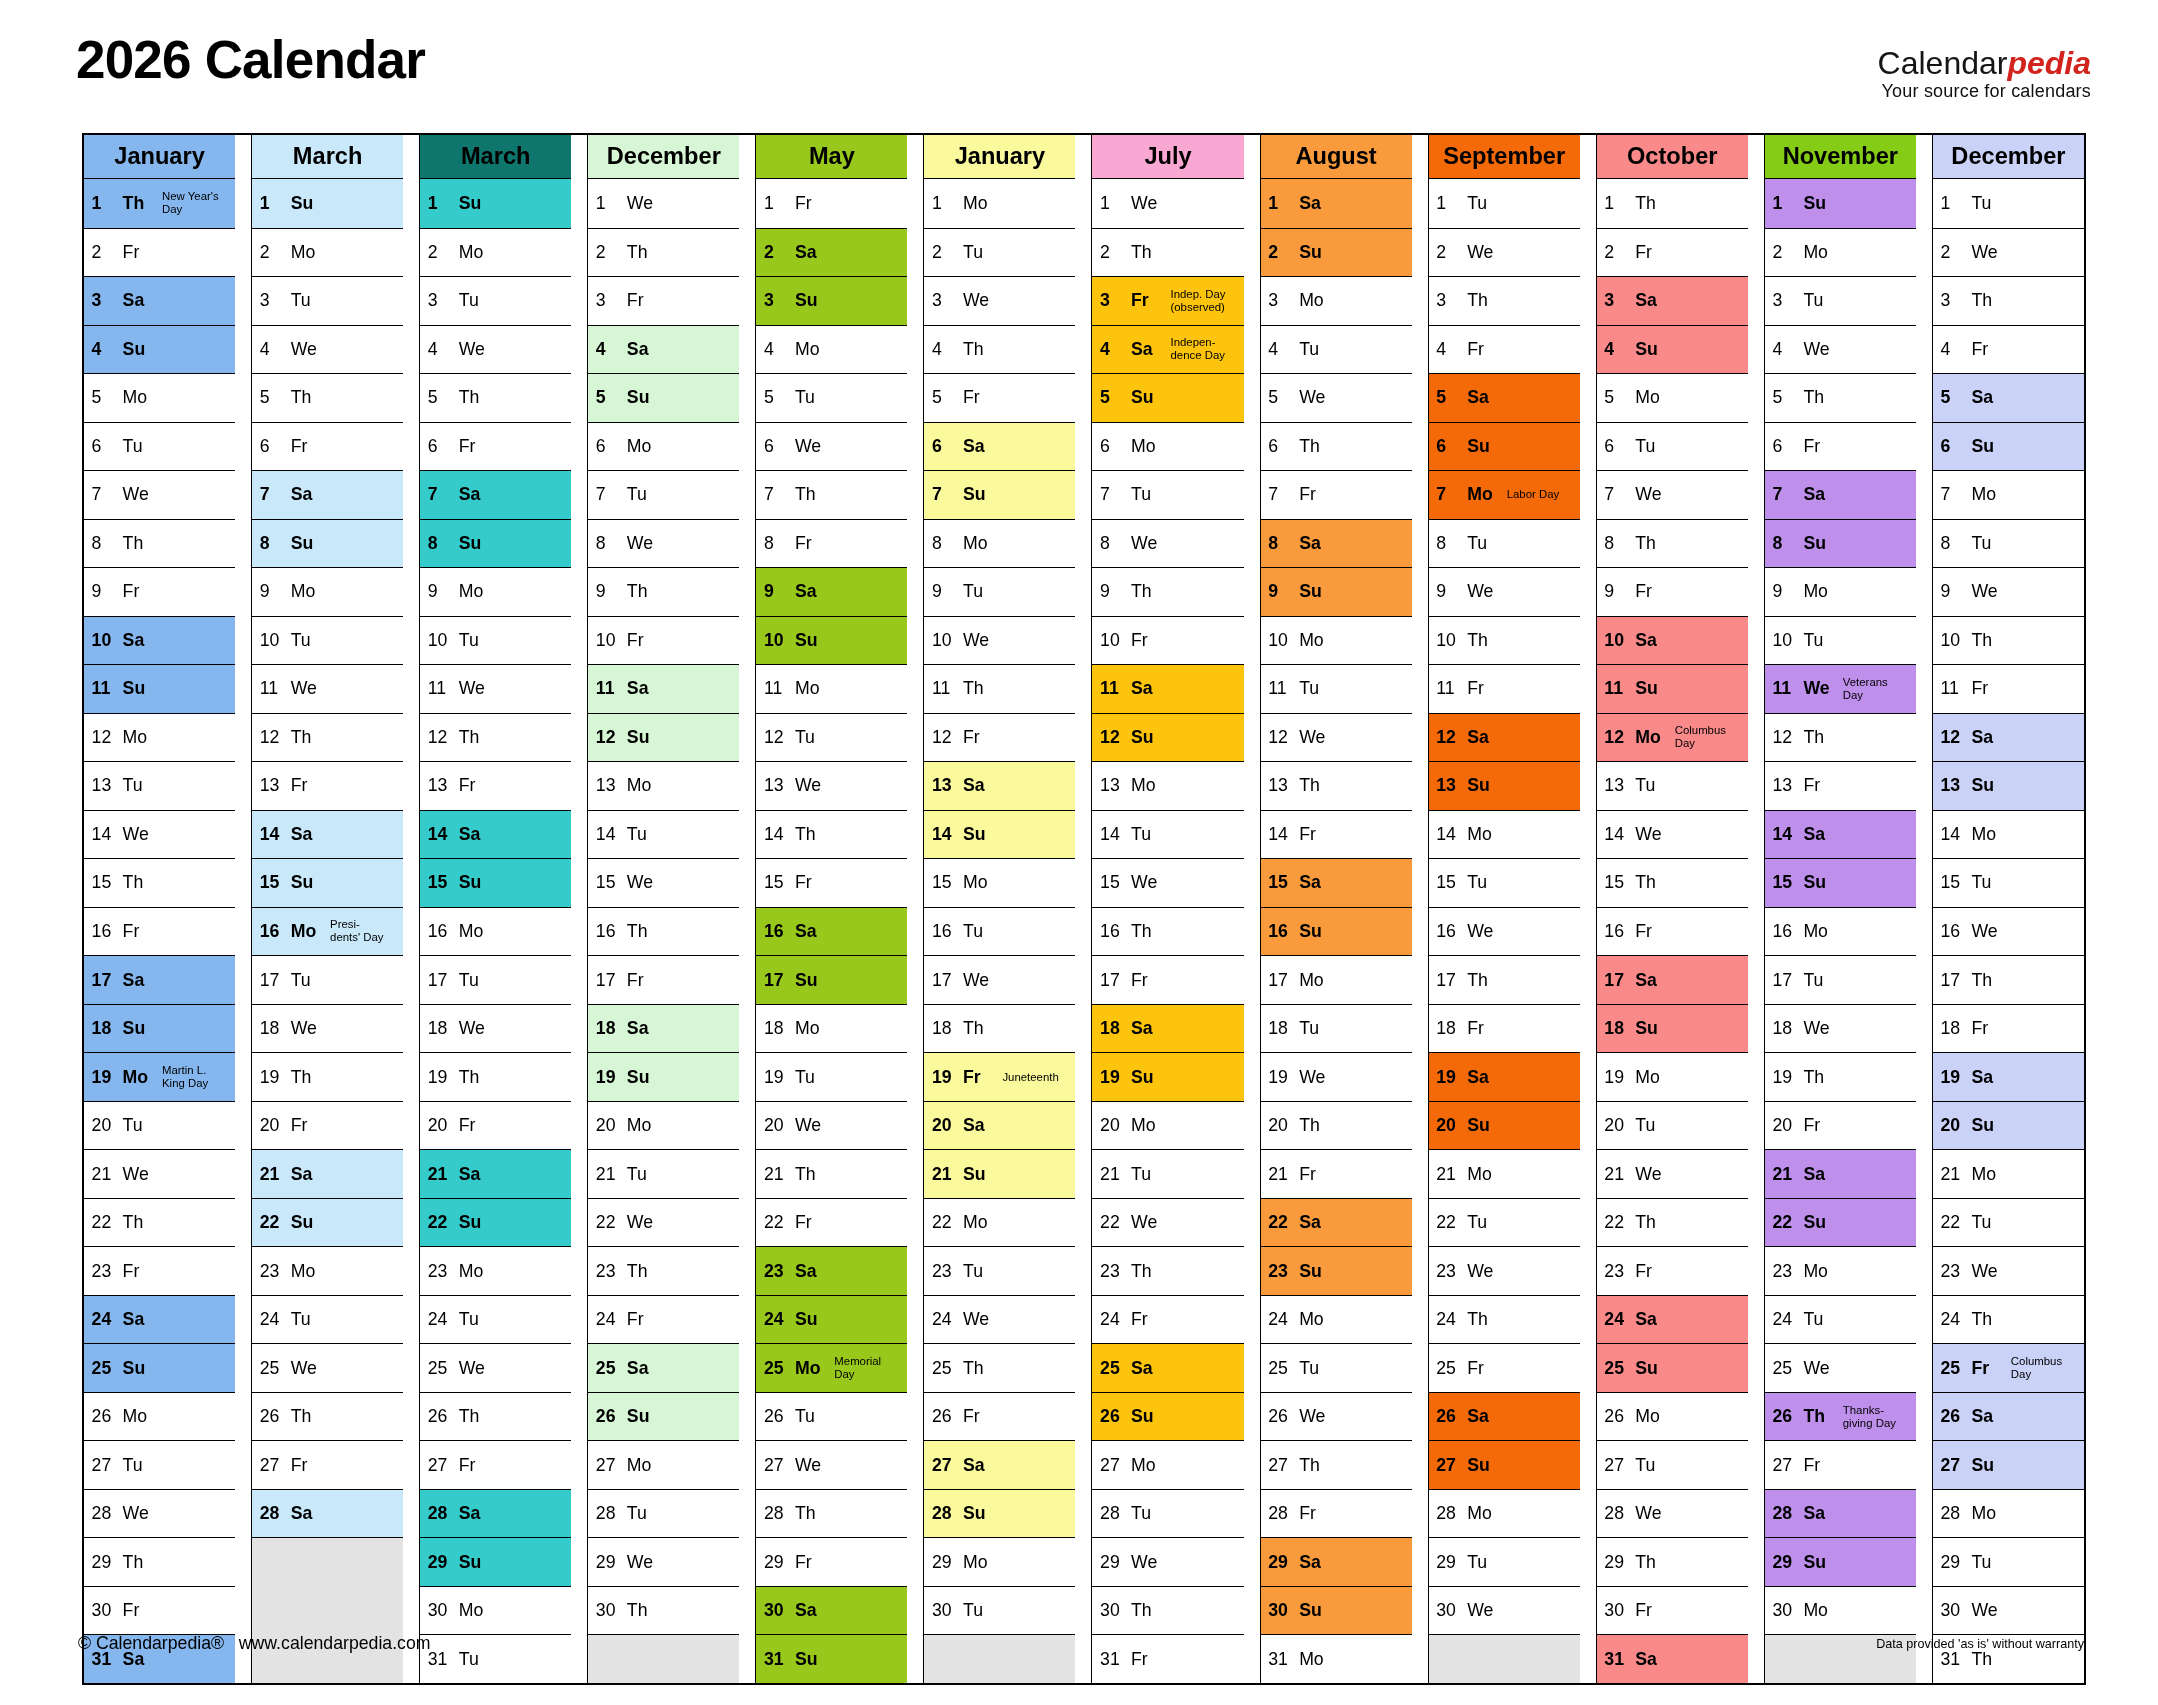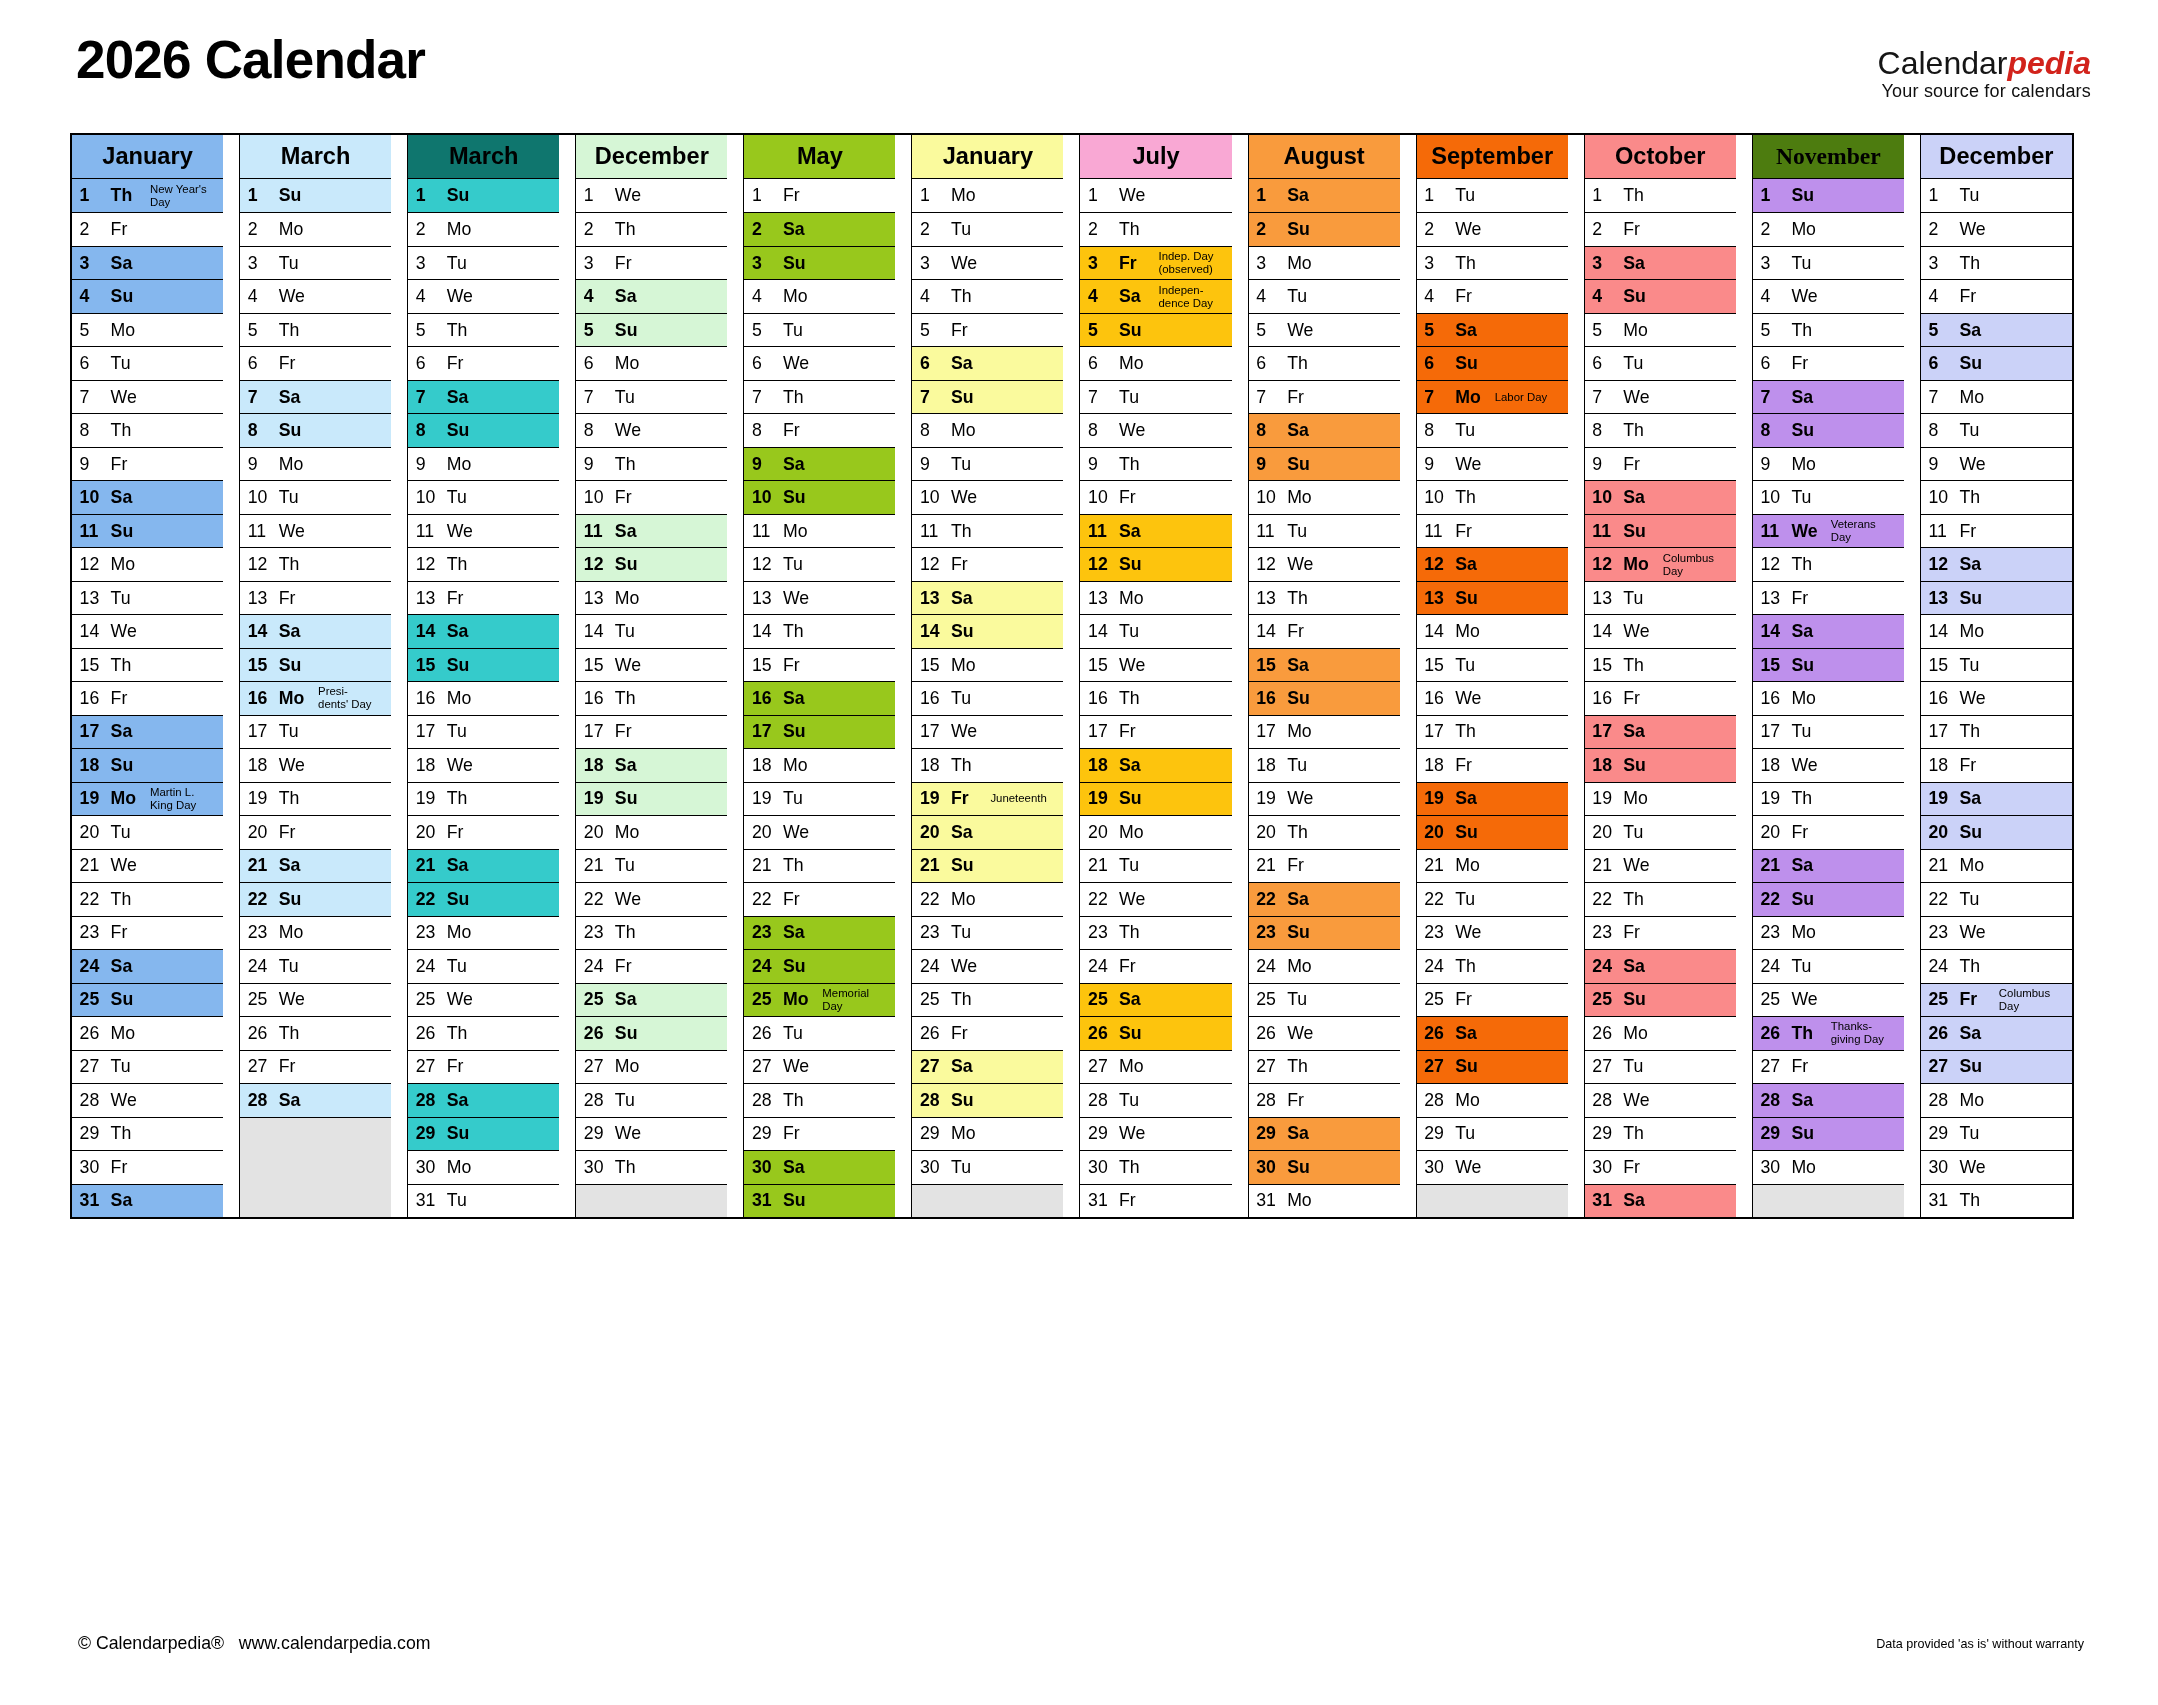--- a/index.html
+++ b/index.html
@@ -3,21 +3,21 @@
 <meta charset="utf-8">
 <style>
   html,body{margin:0;padding:0;width:2159px;height:1705px;background:#ffffff;overflow:hidden;
             font-family:"Liberation Sans", sans-serif;color:#000;}
   .abs{position:absolute;}
   #page-title{left:76px;top:29px;font-size:53px;font-weight:bold;letter-spacing:-0.8px;}
   #logo{right:67px;top:47px;text-align:right;line-height:1.05;}
   #logo .line1{font-size:32px;color:#151515;}
   #logo .pedia{font-weight:bold;font-style:italic;color:#D2231C;}
   #logo .tagline{font-size:18px;color:#101010;margin-top:1.7px;letter-spacing:0.2px;}
-  #calendar{left:70px;top:133px;width:2004px;height:1086px;border:2.5px solid #000;
+  #calendar{left:82px;top:133px;width:2004px;height:1552px;border:2.5px solid #000;
             box-sizing:border-box;display:flex;background:#fff;gap:16px;}
   .month-col{flex:1;display:flex;flex-direction:column;min-width:0;}
   .month-col + .month-col{border-left:1.7px solid #000;}
   .month-header{height:44px;flex:none;border-bottom:1.7px solid #000;box-sizing:border-box;
                 font-weight:bold;font-size:23.6px;display:flex;align-items:center;justify-content:center;}
   .days{flex:1;display:grid;grid-template-rows:repeat(31,1fr);}
   .day-cell{position:relative;display:flex;align-items:center;padding-left:7.6px;
             box-sizing:border-box;background:#fff;overflow:hidden;}
   .day-cell.bt{border-top:1.7px solid #000;}
   .empty-cell{background:#E3E3E3;box-sizing:border-box;}
@@ -1342,21 +1342,21 @@
           <span class="dnum">30</span>
           <span class="dwd">Fr</span>
         </div>
         <div class="day-cell bt hl" style="background: rgb(250, 138, 138);">
           <span class="dnum">31</span>
           <span class="dwd">Sa</span>
         </div>
       </div>
     </div>
     <div class="month-col">
-      <div class="month-header" style="background: #4d7c0f; font-family: Liberation Serif, serif;">November</div>
+      <div class="month-header" style="background: #84cc16;">November</div>
       <div class="days">
         <div class="day-cell hl" style="background: rgb(190, 144, 236);">
           <span class="dnum">1</span>
           <span class="dwd">Su</span>
         </div>
         <div class="day-cell bt">
           <span class="dnum">2</span>
           <span class="dwd">Mo</span>
         </div>
         <div class="day-cell bt">

